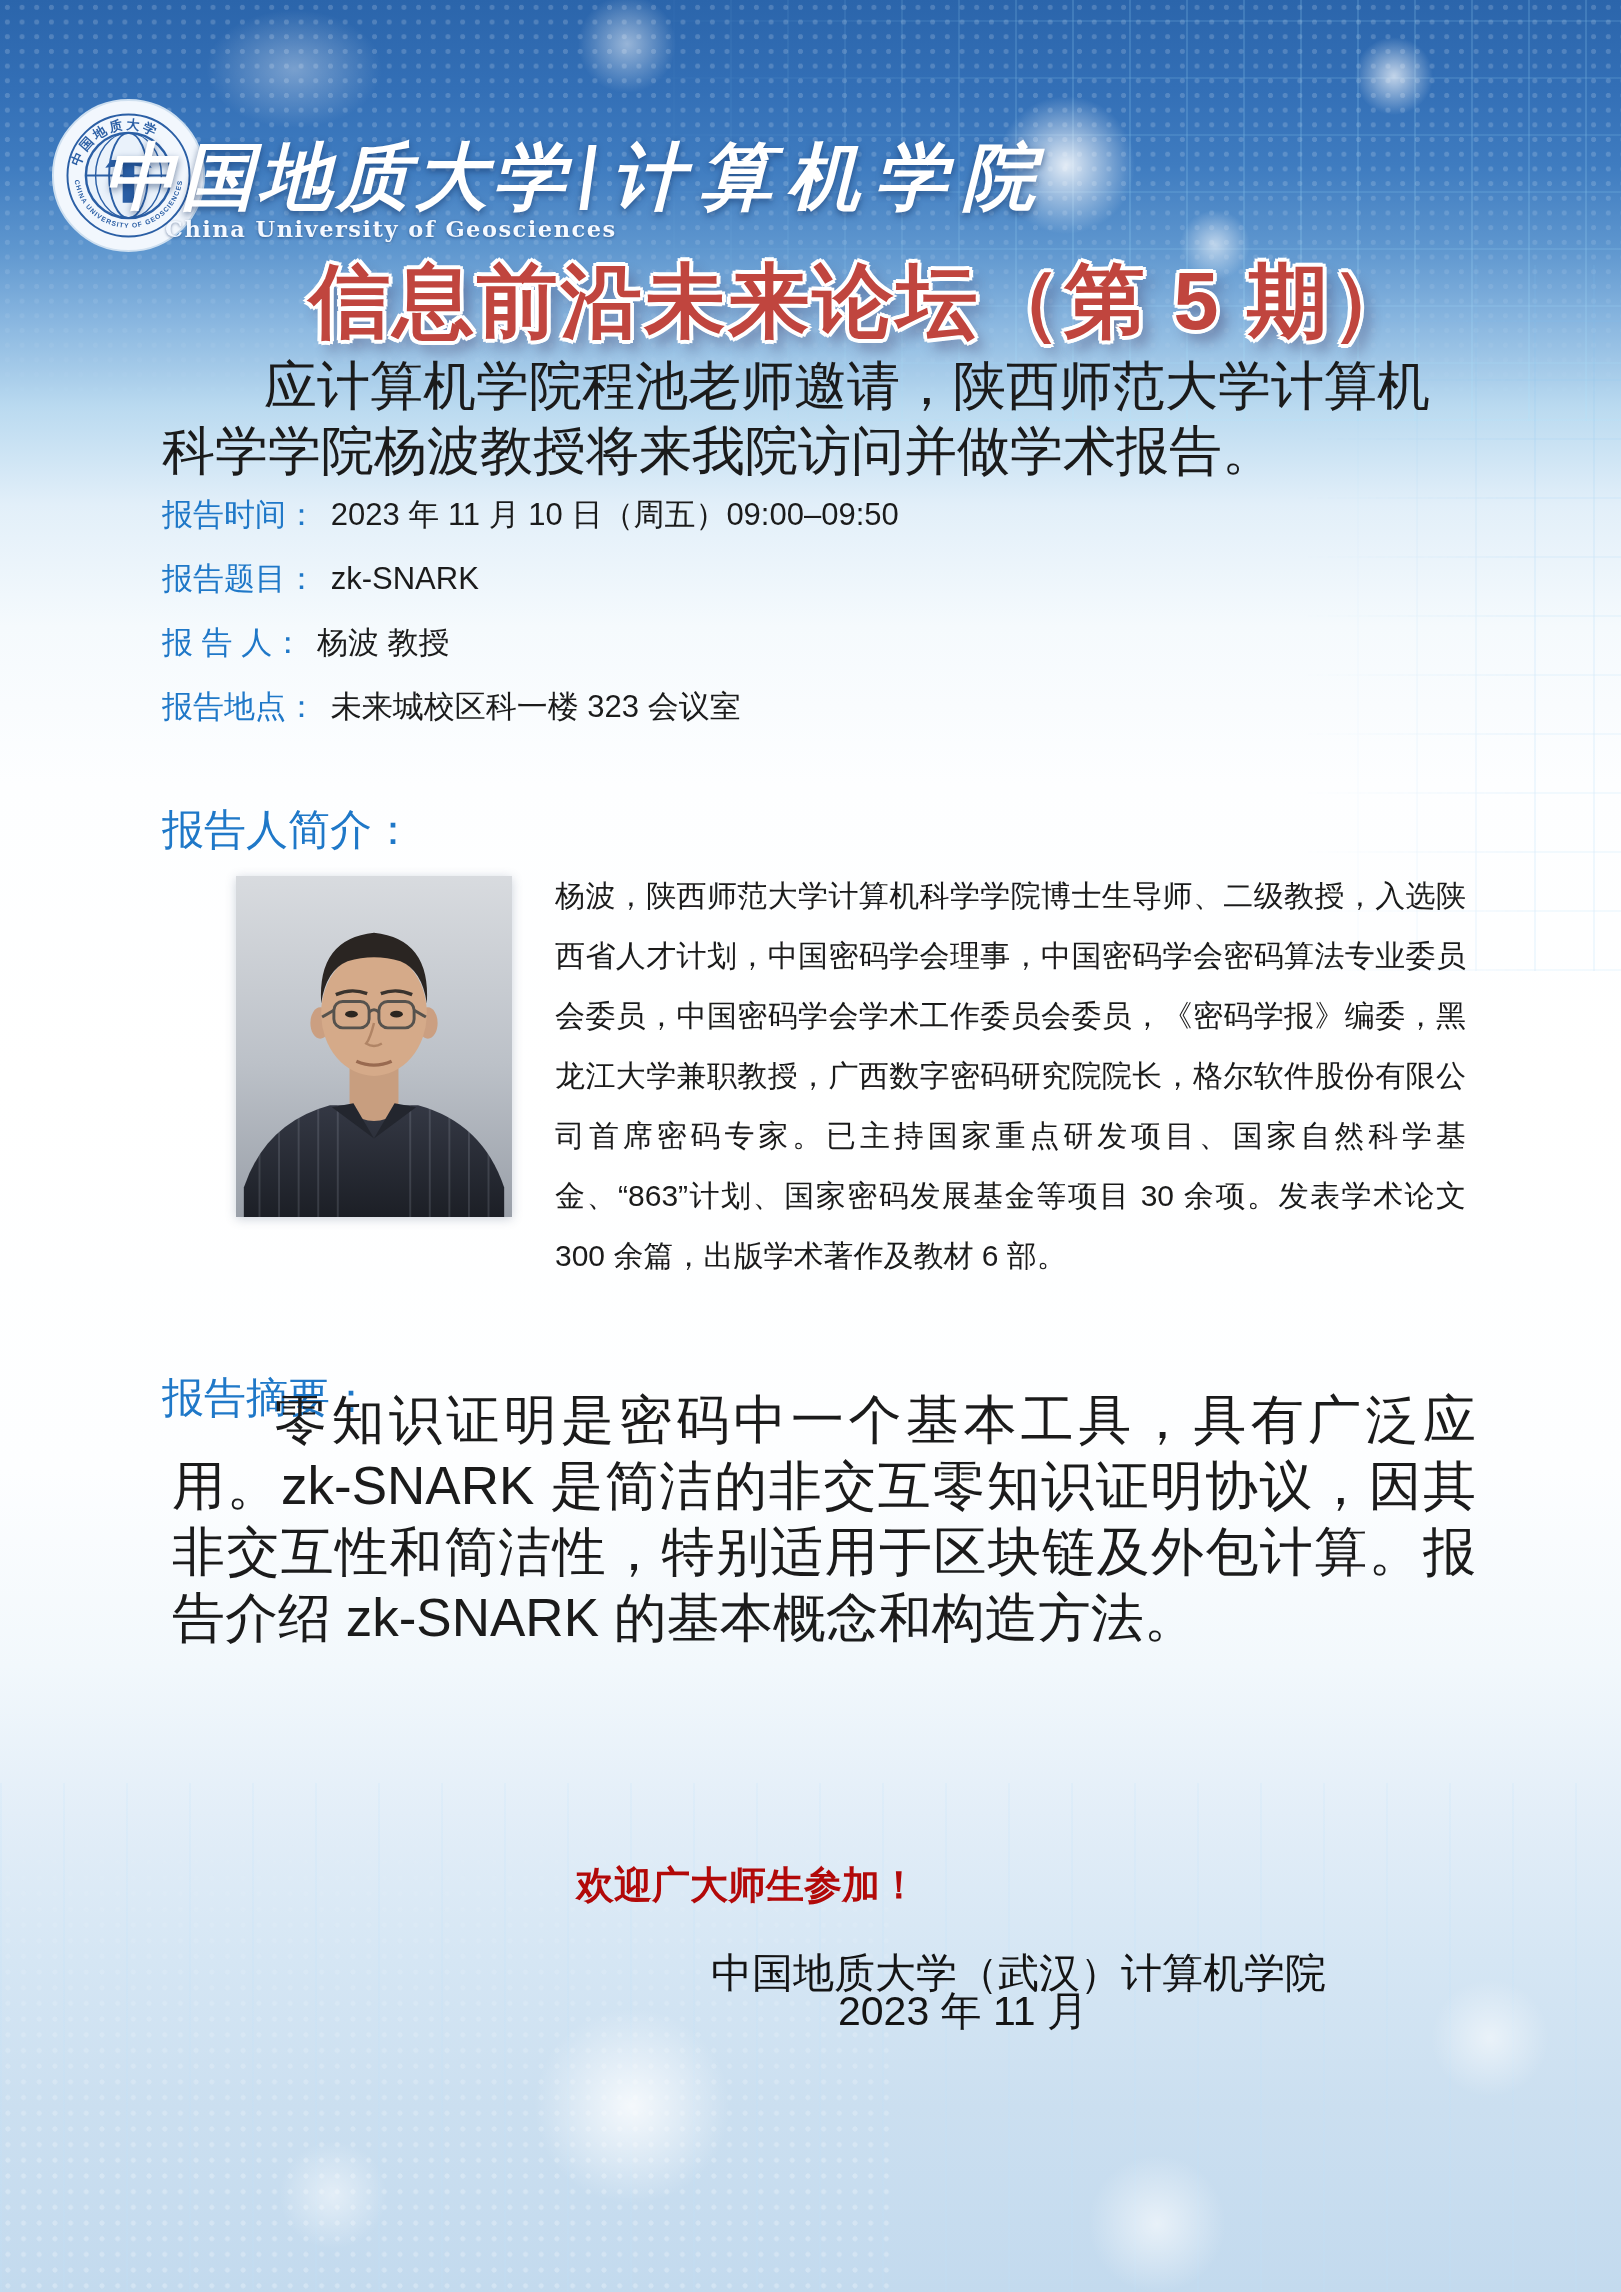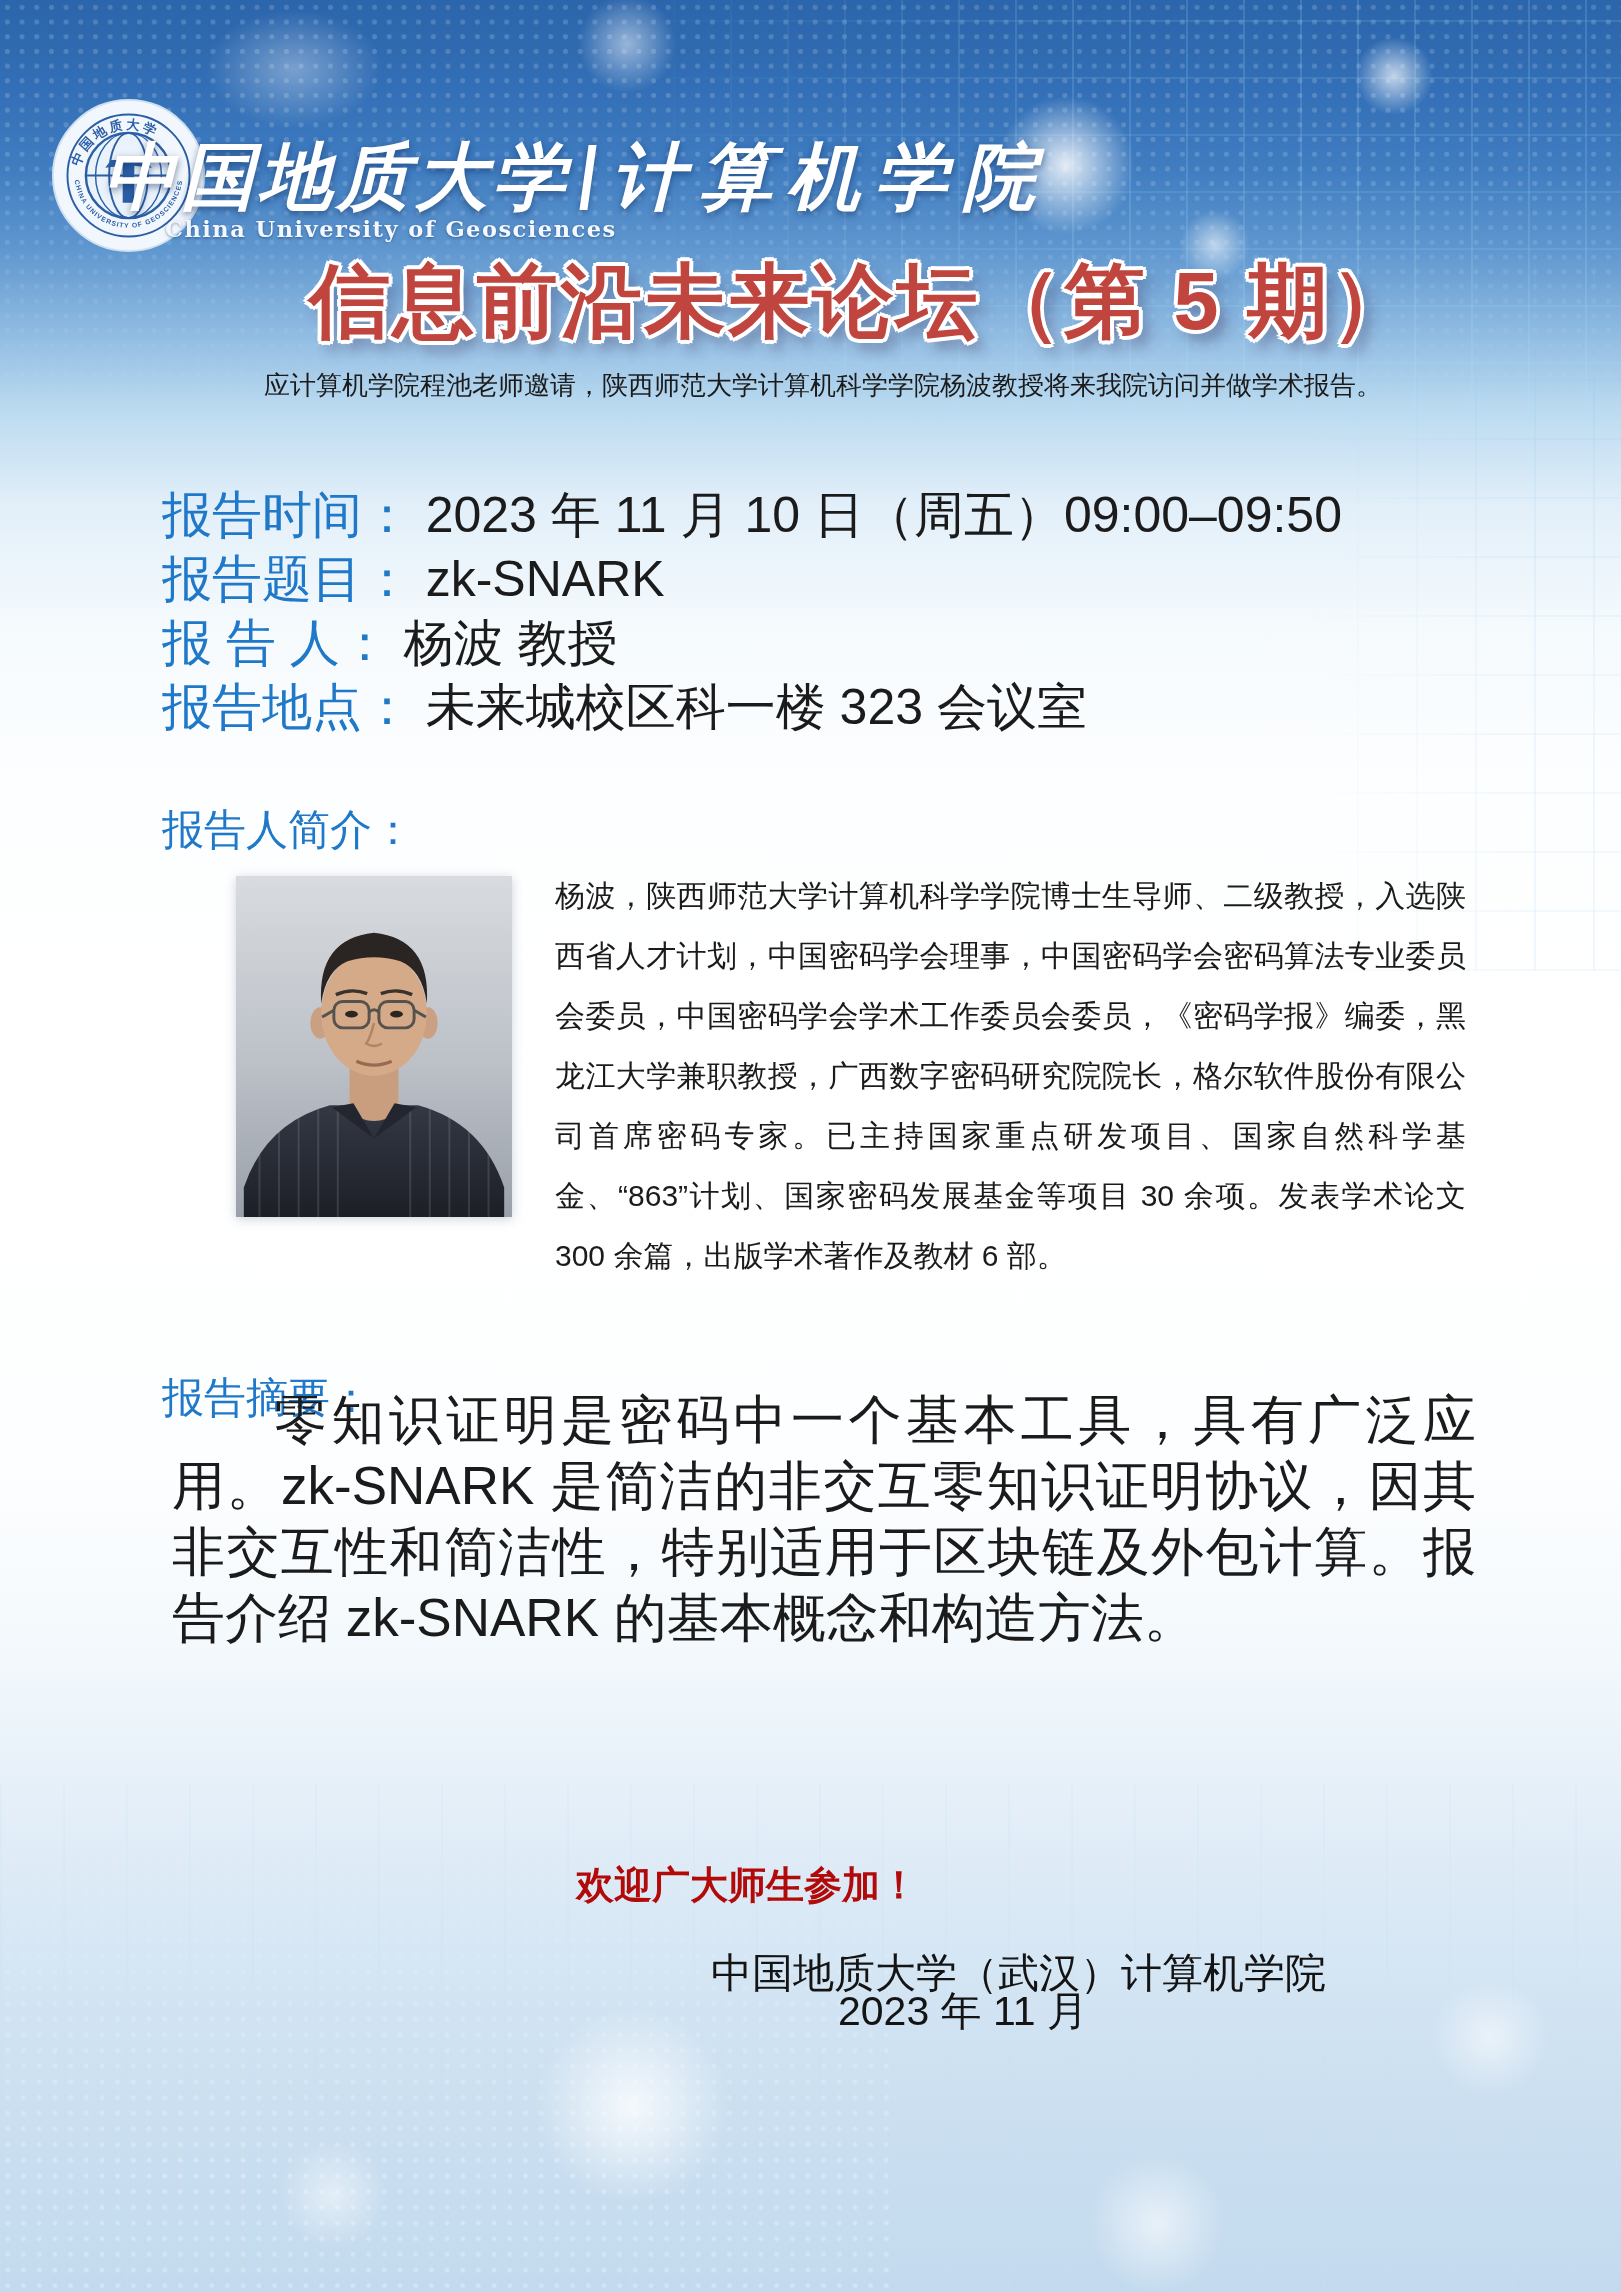--- a/index.html
+++ b/index.html
@@ -56,23 +56,23 @@
   .en-name{position:absolute;left:165px;top:216px;font-family:"DejaVu Serif",serif;
     font-weight:bold;font-size:22.5px;letter-spacing:1.5px;color:#f3f8ff;
     text-shadow:0 1px 2.9px rgba(10,40,90,.5);}
   .forum-title{position:absolute;left:309px;top:220px;white-space:nowrap;
     font-size:81px;font-weight:900;letter-spacing:2.9px;color:#c0453e;
     -webkit-text-stroke:2.5px #ffffff;paint-order:stroke fill;
     text-shadow:2.9px 2.9px 0 #fff,-2.9px 2.9px 0 #fff,2.9px -2.9px 0 #fff,-2.9px -2.9px 0 #fff,
       0 3.9px 0 #fff,0 -3.9px 0 #fff,3.9px 0 0 #fff,-3.9px 0 0 #fff,
       7.8px 9.8px 13.7px rgba(55,40,80,.45);margin-top:28px;}
   .intro{position:absolute;left:162px;top:353px;width:1304px;margin:0;
-    font-size:26px;line-height:65px;text-indent:102px;}
+    font-size:53px;line-height:65px;text-indent:102px;}
   .details{position:absolute;left:162px;top:483px;width:1304px;}
-  .detail-row{font-size:50px;line-height:64px;white-space:nowrap;}
+  .detail-row{font-size:31px;line-height:64px;white-space:nowrap;}
   .label{color:#1f78c8;}
   .value{color:#1b1b1b;margin-left:13.7px;}
   .section-heading{position:absolute;left:162px;font-size:42px;line-height:1.2;color:#1f78c8;margin-top:44px;}
   .bio-heading{top:761px;}
   .abstract-heading{top:1329px;}
   .bio-body{position:absolute;left:162px;top:850px;width:1304px;
     font-size:30px;line-height:60px;text-align:justify;margin-top:16px;}
   .photo{float:left;width:276px;height:341px;margin:9.8px 43px 11.8px 74px;
     box-shadow:0 2px 9.8px rgba(60,80,110,.25);}
   .abstract-body{position:absolute;left:168px;top:1383px;width:1304px;margin:4px;

